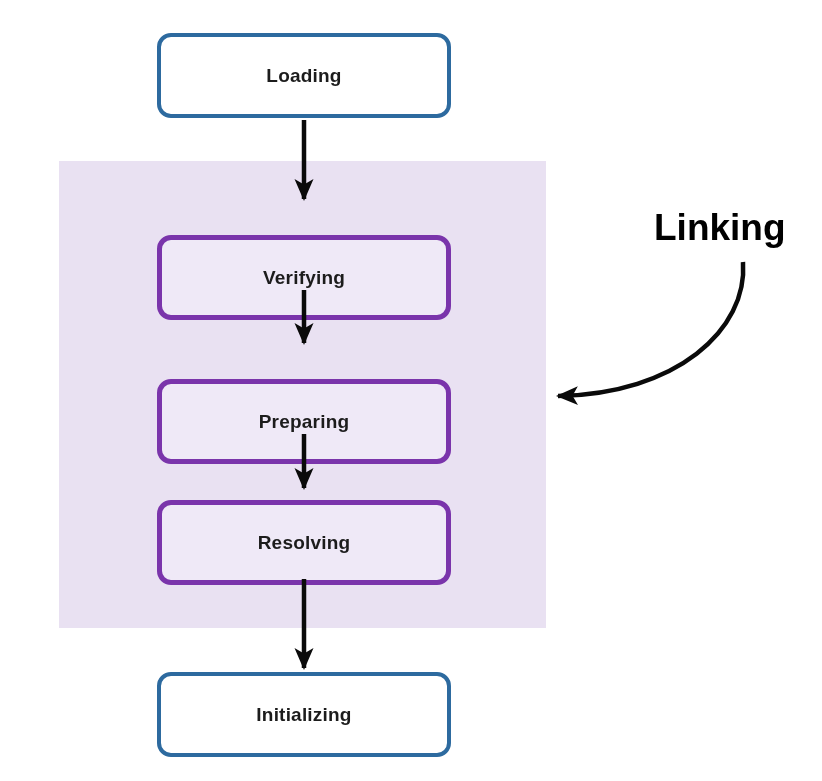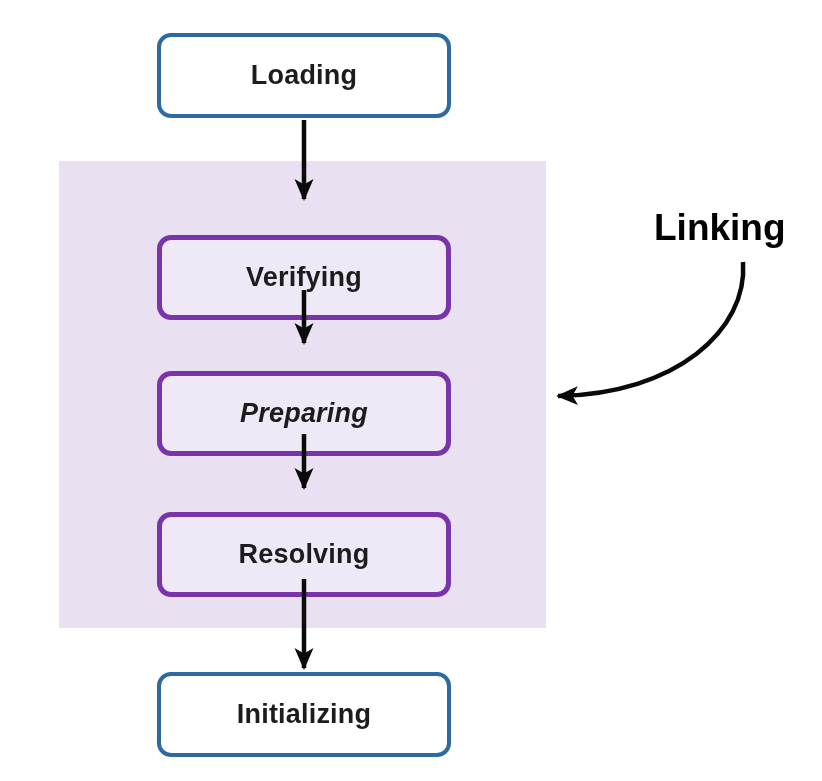--- a/index.html
+++ b/index.html
@@ -26,38 +26,38 @@
   .node {
     position: absolute;
     left: 157px;
     width: 294px;
     height: 85px;
     box-sizing: border-box;
     border-radius: 14px;
     display: flex;
     align-items: center;
     justify-content: center;
-    font-size: 27px;
+    font-size: 19px;
     font-weight: 600;
     color: var(--node-text, #1c1c1c);
     letter-spacing: 0.2px;
   }
   .node.blue {
     border: 4px solid var(--blue-node-border, #2d6a9f);
     background: #ffffff;
   }
   .node.purple {
     border: 5px solid var(--purple-node-border, #7a34ab);
     background: var(--purple-node-fill, #efe9f7);
     margin-top: 32px;
   }
   .node-loading      { top: 33px;  }
   .node-verifying    { top: 203px; }
-  .node-preparing    { top: 339px; font-style: italic; }
-  .node-resolving    { top: 480px; }
+  .node-preparing    { top: 347px; }
+  .node-resolving    { top: 468px; }
   .node-initializing { top: 672px; }
   .annotation-label {
     position: absolute;
     left: 654px;
     top: 207px;
     font-size: 37px;
     font-weight: 700;
     color: var(--annotation-text, #000000);
     white-space: nowrap;
   }

